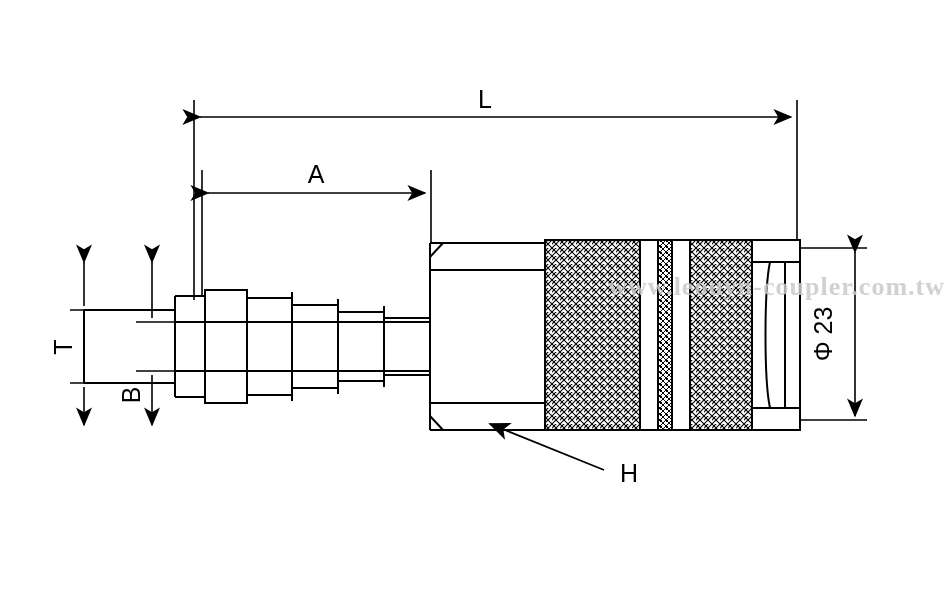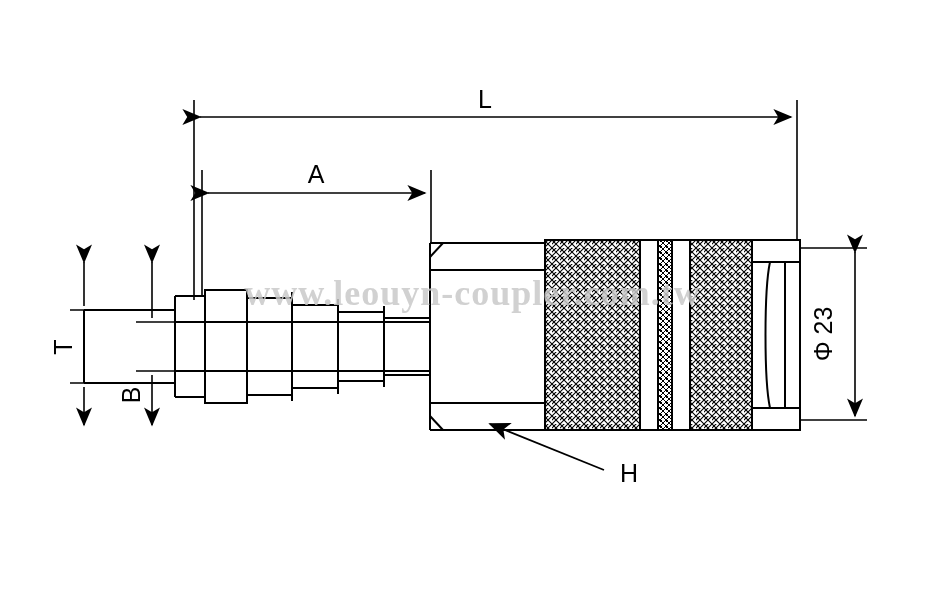--- a/index.html
+++ b/index.html
@@ -24,23 +24,23 @@
     left: 0;
     top: 0;
     width: 945px;
     height: 592px;
   }
   .watermark {
     position: absolute;
     left: 0;
     top: 272px;
     width: 945px;
-    text-align: center;
+    text-align: right;
     font-family: "Liberation Serif", serif;
-    font-size: 36px;
+    font-size: 26px;
     font-weight: bold;
     letter-spacing: 1px;
     color: #c9c9c9;
     opacity: 0.85;
     pointer-events: none;
     white-space: nowrap;
   }
   .lbl {
     font-family: "Liberation Sans", sans-serif;
     font-size: 25px;

